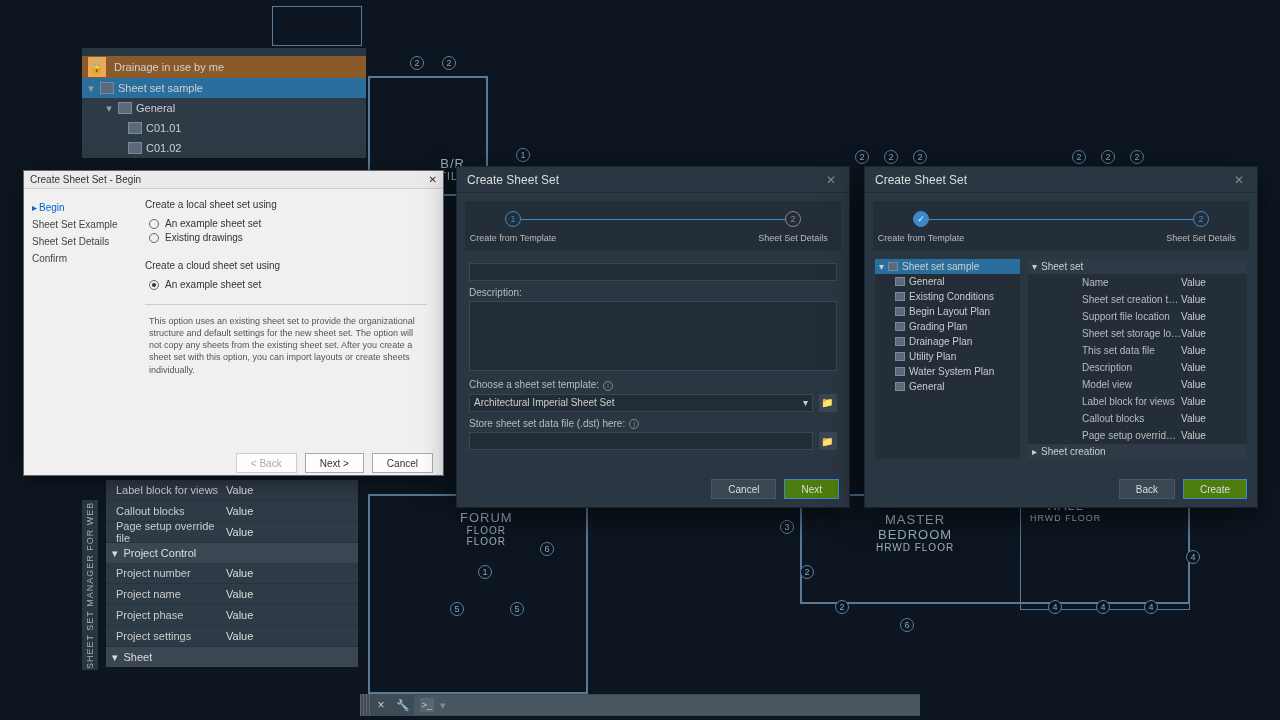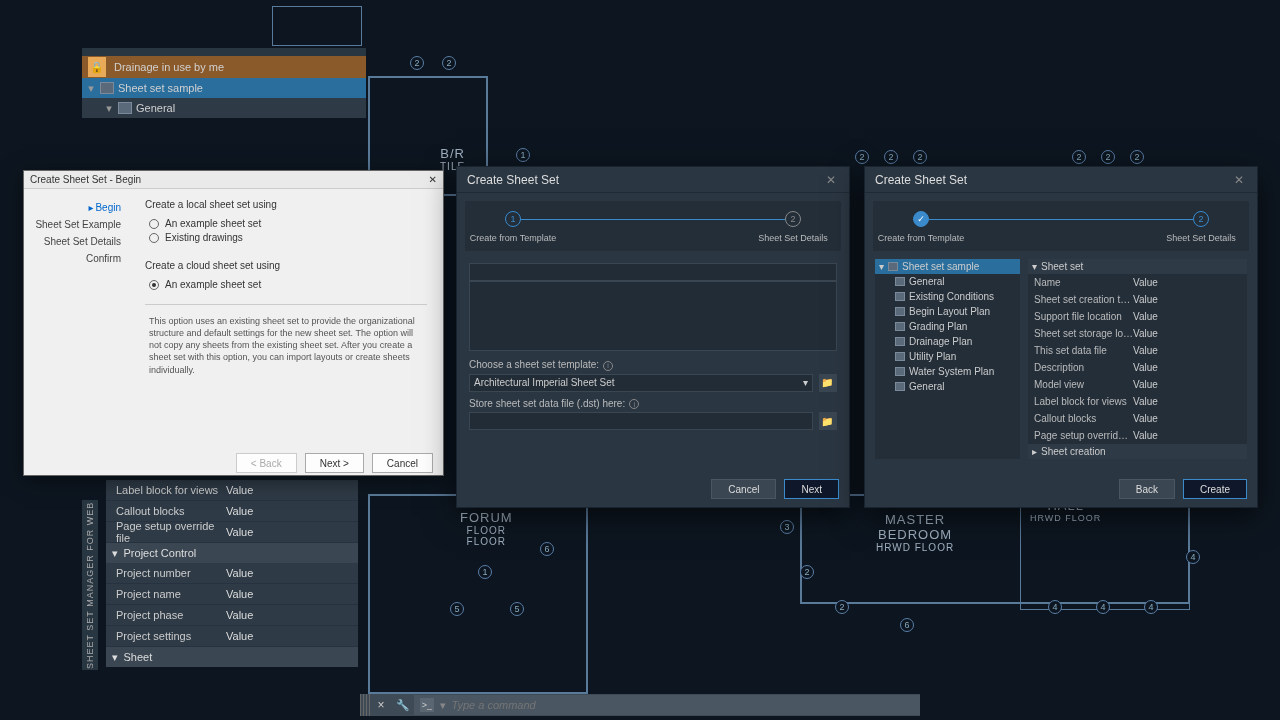--- a/index.html
+++ b/index.html
@@ -30,21 +30,21 @@
 .prop-section-hdr { height: 20px; background: #3a4652; display: flex; align-items: center; padding-left: 6px; gap: 6px; color: #ddd; font-size: 11px; }
 .prop-row { height: 21px; display: flex; align-items: center; background: #2e3a46; border-bottom: 1px solid #263240; }
 .prop-key { width: 120px; padding-left: 10px; color: #ccc; }
 .prop-val { color: #ddd; }
 
 
 .dlg1 { position: absolute; left: 23px; top: 170px; width: 421px; height: 306px; background: #f0f0f0; border: 1px solid #666; box-shadow: 0 4px 20px rgba(0,0,0,0.5); color: #333; }
 .dlg1-title { height: 18px; background: #eaeaea; display: flex; align-items: center; justify-content: space-between; padding: 0 6px; font-size: 10px; border-bottom: 1px solid #ccc; }
 .dlg1-body { display: flex; height: 260px; }
 .dlg1-nav { width: 105px; padding: 10px 6px; font-size: 10px; }
-.dlg1-nav-item { padding: 3px 2px; color: #444; cursor: pointer; text-align: right; }
+.dlg1-nav-item { padding: 3px 2px; color: #444; cursor: pointer; }
 .dlg1-nav-item.active { color: #0066cc; }
 .dlg1-nav-item.active::before { content: "▸"; color: #0066cc; margin-right: 2px; }
 .dlg1-content { flex: 1; padding: 10px 16px; font-size: 10px; }
 .dlg1-heading { margin-bottom: 8px; color: #333; }
 .radio-row { display: flex; align-items: center; gap: 6px; margin: 3px 0 3px 4px; color: #333; }
 .radio { width: 10px; height: 10px; border: 1px solid #666; border-radius: 50%; display: inline-flex; align-items: center; justify-content: center; }
 .radio.checked::after { content: ""; width: 4px; height: 4px; background: #333; border-radius: 50%; }
 .dlg1-hr { border: none; border-top: 1px solid #ccc; margin: 14px 0 10px; }
 .dlg1-note { font-size: 9px; color: #555; line-height: 1.35; padding: 0 4px; }
 .dlg1-footer { height: 28px; display: flex; align-items: center; justify-content: flex-end; gap: 8px; padding: 0 10px; }
@@ -67,32 +67,32 @@
 .dlg-dark-body { padding: 4px 12px; font-size: 10px; color: #bbb; }
 .field-lbl { display: block; margin: 6px 0 3px; font-size: 10px; }
 .field-input { width: 100%; height: 18px; background: #222c36; border: 1px solid #3a4652; color: #ccc; padding: 0 4px; font-size: 10px; }
 .field-textarea { width: 100%; height: 70px; background: #222c36; border: 1px solid #3a4652; resize: none; }
 .field-select-row { display: flex; gap: 6px; align-items: center; }
 .field-select { flex: 1; height: 18px; background: #222c36; border: 1px solid #3a4652; color: #ccc; padding: 0 4px; font-size: 10px; display: flex; align-items: center; justify-content: space-between; }
 .folder-btn { width: 18px; height: 18px; background: #3a4652; display: flex; align-items: center; justify-content: center; cursor: pointer; font-size: 10px; }
 .info-ico { width: 10px; height: 10px; border: 1px solid #888; border-radius: 50%; display: inline-flex; align-items: center; justify-content: center; font-size: 7px; color: #888; margin-left: 4px; }
 .dlg-dark-footer { position: absolute; bottom: 8px; right: 10px; display: flex; gap: 8px; }
 .btn-dark { height: 20px; padding: 0 16px; background: #3a4652; border: 1px solid #4a5662; color: #ddd; font-size: 10px; cursor: pointer; }
-.btn-primary { background: #0f172a; border-color: #3a8acc; }
+.btn-primary { background: #4d7c0f; border-color: #3a8acc; }
 
 
 .dlg3-cols { display: flex; gap: 8px; padding: 0 10px; height: 200px; }
 .dlg3-tree { width: 145px; background: #232e39; overflow: hidden; }
 .dlg3-tree-row { height: 15px; display: flex; align-items: center; gap: 4px; padding-left: 4px; font-size: 10px; color: #ccc; }
 .dlg3-tree-row.sel { background: #2a6e9e; }
 .mini-icon { width: 10px; height: 9px; background: #5a6a7a; border: 1px solid #7a8a9a; }
 .dlg3-props { flex: 1; background: #232e39; overflow: hidden; }
 .dlg3-prop-hdr { height: 15px; background: #2e3a46; display: flex; align-items: center; padding-left: 4px; gap: 4px; font-size: 10px; }
 .dlg3-prop-row { height: 17px; display: flex; align-items: center; font-size: 10px; }
-.dlg3-prop-key { width: 105px; padding-left: 6px; color: #bbb; overflow: hidden; text-overflow: ellipsis; white-space: nowrap; }
+.dlg3-prop-key { width: 105px; padding-left: 6px; color: #bbb; overflow: hidden; text-overflow: ellipsis; white-space: nowrap; margin-left: 48px; }
 .dlg3-prop-val { color: #ccc; }
 
 
 .cmd-bar { position: absolute; left: 360px; bottom: 4px; width: 560px; height: 22px; background: #3e4a56; display: flex; align-items: center; }
 .cmd-handle { width: 10px; height: 22px; background: repeating-linear-gradient(90deg,#666 0 1px,transparent 1px 3px); cursor: move; }
 .cmd-close { width: 22px; height: 22px; display: flex; align-items: center; justify-content: center; color: #ccc; cursor: pointer; font-size: 12px; }
 .cmd-cfg { width: 22px; height: 22px; display: flex; align-items: center; justify-content: center; color: #ccc; cursor: pointer; }
 .cmd-input-wrap { flex: 1; height: 20px; background: #4a5662; display: flex; align-items: center; padding: 0 6px; gap: 6px; }
 .cmd-prompt { width: 14px; height: 14px; background: #5a6672; display: flex; align-items: center; justify-content: center; font-size: 9px; }
 .cmd-input { flex: 1; background: transparent; border: none; color: #9aa; font-style: italic; font-size: 11px; outline: none; }
@@ -128,21 +128,21 @@
   <div class="cir-marker" style="left:450px; top:602px;">5</div>
   <div class="cir-marker" style="left:510px; top:602px;">5</div>
   <div class="cir-marker" style="left:800px; top:565px;">2</div>
   <div class="cir-marker" style="left:835px; top:600px;">2</div>
   <div class="cir-marker" style="left:900px; top:618px;">6</div>
   <div class="cir-marker" style="left:1048px; top:600px;">4</div>
   <div class="cir-marker" style="left:1096px; top:600px;">4</div>
   <div class="cir-marker" style="left:1144px; top:600px;">4</div>
   <div class="cir-marker" style="left:1186px; top:550px;">4</div>
 
-  <div class="room-label" style="left:440px; top:146px;">
+  <div class="room-label" style="left:440px; top:156px;">
     <div>B/R</div>
       <div style="font-size:10px">TILE</div>
   </div>
   <div class="room-label" style="left:460px; top:510px;">
     <div>FORUM</div>
     <div style="font-size:10px">FLOOR</div>
     <div style="font-size:10px">FLOOR</div>
   </div>
   <div class="room-label" style="left:876px; top:512px;">
     <div>MASTER</div>
@@ -171,20 +171,30 @@
   <div class="ssm-tree-row sel">
     <span class="tree-tw">▾</span>
     <span class="tree-icon"></span>
     <span>Sheet set sample</span>
   </div>
   <div class="ssm-tree-row" style="background:#2e3a46;">
     <span class="tree-indent" style="width:14px"></span>
     <span class="tree-tw">▾</span>
     <span class="tree-icon"></span>
     <span>General</span>
+  </div>
+  <div class="ssm-tree-row" style="background:#2e3a46;">
+    <span class="tree-indent" style="width:38px"></span>
+    <span class="tree-icon"></span>
+    <span>C01.01</span>
+  </div>
+  <div class="ssm-tree-row" style="background:#2e3a46;">
+    <span class="tree-indent" style="width:38px"></span>
+    <span class="tree-icon"></span>
+    <span>C01.02</span>
   </div>
 </div>
 
 <div class="prop-table">
   <div class="prop-row">
       <div class="prop-key">Label block for views</div>
       <div class="prop-val">Value</div>
     </div>
   <div class="prop-row">
       <div class="prop-key">Callout blocks</div>
@@ -270,20 +280,21 @@
         <div class="step-circle">1</div>
         <div class="step-label">Create from Template</div>
       </div>
     <div class="step">
         <div class="step-circle active2">2</div>
         <div class="step-label">Sheet Set Details</div>
       </div>
   </div>
   <div class="dlg-dark-body">
     <input class="field-input" style="">
+    <label class="field-lbl">Description:</label>
     <textarea class="field-textarea" style=""></textarea>
     <label class="field-lbl"><span>Choose a sheet set template:</span><span class="info-ico">i</span></label>
     <div class="field-select-row">
       <div class="field-select">
           <span>Architectural Imperial Sheet Set</span>
           <span>▾</span>
         </div>
       <div class="folder-btn">📁</div>
     </div>
     <label class="field-lbl"><span>Store sheet set data file (.dst) here:</span><span class="info-ico">i</span></label>
@@ -419,15 +430,14 @@
   </div>
 </div>
 
 <div class="cmd-bar">
   <div class="cmd-handle"></div>
   <div class="cmd-close">×</div>
   <div class="cmd-cfg">🔧</div>
   <div class="cmd-input-wrap">
     <div class="cmd-prompt">&gt;_</div>
     <span style="color:#888">▾</span>
-    <input class="cmd-input" placeholder="Type a command" style="">
   </div>
 </div>
 
 </body></html>

